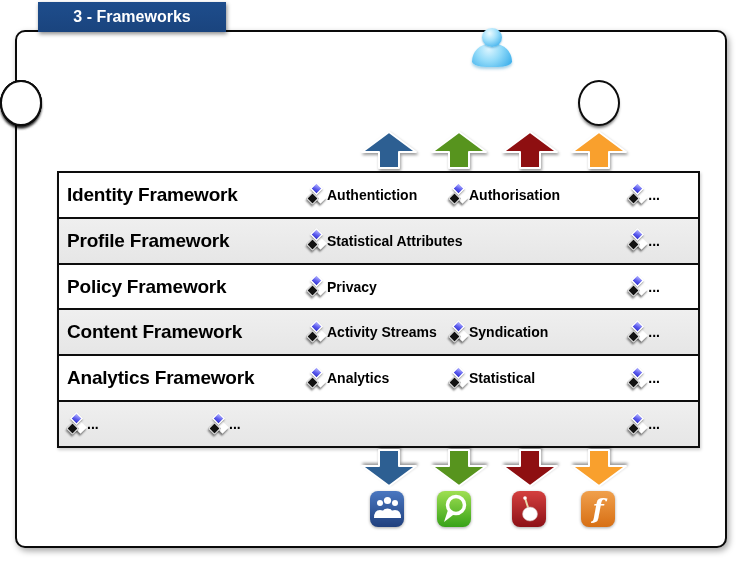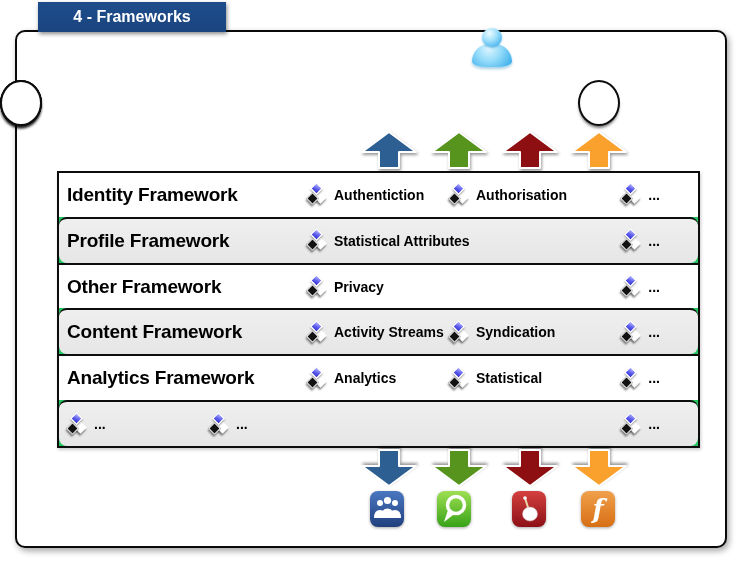--- a/index.html
+++ b/index.html
@@ -38,24 +38,24 @@
   .arrow { position:absolute; width:56px; height:38px; filter:drop-shadow(1px 2px 1.5px rgba(0,0,0,.4)); }
   .arrow.up { top:131px; } .arrow.down { top:449px; transform:scaleY(-1); }
   .a1 { left:361px; } .a2 { left:431px; } .a3 { left:502px; } .a4 { left:571px; }
 
   
   .ftable { position:absolute; left:57px; top:171px; width:643px; height:277px;
             border:2px solid #0d0d0d; background:#22c55e; display:flex; flex-direction:column;
             box-shadow:1px 2px 3px rgba(0,0,0,.2); }
   .frow { flex:1; display:flex; align-items:center; padding-left:8px; background:#fff; }
   .frow + .frow { border-top:2px solid #0d0d0d; }
-  .frow.alt { background:linear-gradient(#efefef,#e6e6e6);border-radius:8px; }
+  .frow.alt { background:linear-gradient(#efefef,#e6e6e6); }
   .fname { flex:0 0 240px; font-weight:bold; font-size:19px; color:#000; letter-spacing:-0.2px; }
   .fitems { flex:1; display:flex; align-items:center; }
-  .fitem { display:flex; align-items:center; gap:7px; min-width:142px; font-weight:bold; font-size:14px; color:#000; }
+  .fitem { display:flex; align-items:center; min-width:142px; font-weight:bold; font-size:14px; color:#000; }
   .fitem.more { margin-left:auto; min-width:0; padding-right:38px; }
 
   
   .dm { position:relative; width:20px; height:23px; flex:0 0 20px; }
   .dm i { position:absolute; width:9px; height:9px; display:block; transform:rotate(45deg); }
   .dm .w { left:9px; top:10px; background:#fff; box-shadow:1px 2px 2px rgba(0,0,0,.5); }
   .dm .b { left:5px; top:1px; background:linear-gradient(160deg,#b4b4ff 5%,#5b5bee 55%,#3232c8 100%);
            border:1px solid #fff; box-shadow:1px 1px 2px rgba(0,0,0,.35); }
   .dm .k { left:1px; top:11px; background:#121212; border:1px solid #fff; box-shadow:1px 2px 2px rgba(0,0,0,.45); }
 
@@ -63,21 +63,21 @@
   .app { position:absolute; top:490px; width:36px; height:38px; }
   .app svg { filter:drop-shadow(0 1px 1.5px rgba(0,0,0,.35)); }
   .s1 { left:369px; } .s2 { left:436px; } .s3 { left:511px; } .s4 { left:580px; }
 </style>
 </head>
 <body>
 
 <div class="stage">
 
   <div class="tab" style="background: linear-gradient(rgb(30, 77, 140), rgb(26, 68, 126));">
-    <span>4 - Frameworks</span>
+    <span>3 - Frameworks</span>
   </div>
 
   <div class="frame"></div>
 
   <div class="person">
     <span class="body"></span>
     <span class="head"></span>
   </div>
 
   <div class="socket"></div>
@@ -146,21 +146,21 @@
               <i class="w"></i>
               <i class="b"></i>
               <i class="k"></i>
             </span>
           <span>...</span>
         </div>
       </div>
     </div>
 
     <div class="frow">
-      <div class="fname">Other Framework</div>
+      <div class="fname">Policy Framework</div>
       <div class="fitems">
         <div class="fitem">
           <span class="dm">
               <i class="w"></i>
               <i class="b"></i>
               <i class="k"></i>
             </span>
           <span>Privacy</span>
         </div>
         <div class="fitem more">

